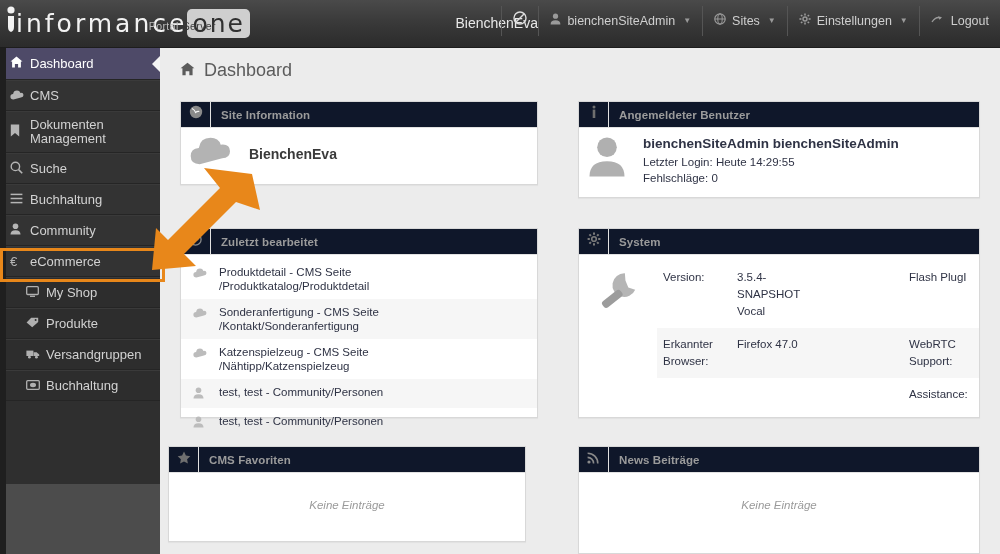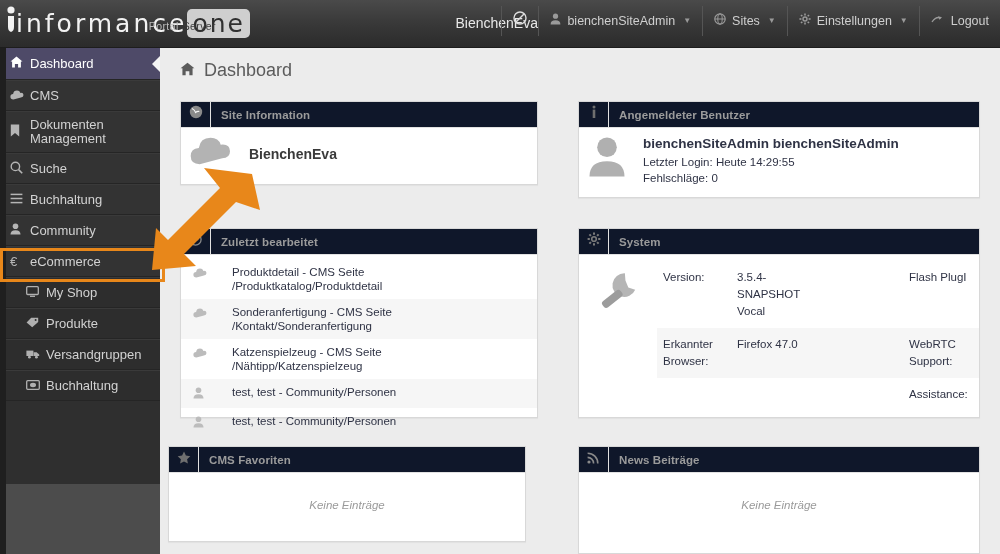--- a/index.html
+++ b/index.html
@@ -134,21 +134,21 @@
 
   
   .user-row { display: flex; gap: 16px; padding: 8px 6px 8px 8px; }
   .user-ico { color: #b0b0b0; font-size: 38px; line-height: 40px; }
   .user-name { font-size: 13.5px; font-weight: bold; color: #2f3345; margin-bottom: 5px; }
   .user-line { font-size: 11.5px; color: #2f3345; margin-bottom: 4px; }
 
   
   .re-list { padding: 4px 0 2px 0; }
   .re-item {
-    display: flex; gap: 23px; align-items: flex-start;
+    display: flex; gap: 10px; align-items: flex-start;
     padding: 6px 10px 6px 12px; font-size: 11.5px; color: #2f3345;
   }
   .re-item.alt { background: #f6f6f6; }
   .re-ico { color: #b9b9b9; font-size: 13px; flex: none; width: 16px; line-height: 14px; padding-top:2px;}
   .re-txt { line-height: 14px; }
 
   
   .sys-wrap { display: flex; padding: 6px 0 0 0; }
   .sys-ico { width: 78px; text-align: center; color: #b5b5b5; font-size: 34px; padding-top: 10px; flex:none;}
   .sys-table { flex: 1; font-size: 11.5px; color: #2f3345; }

